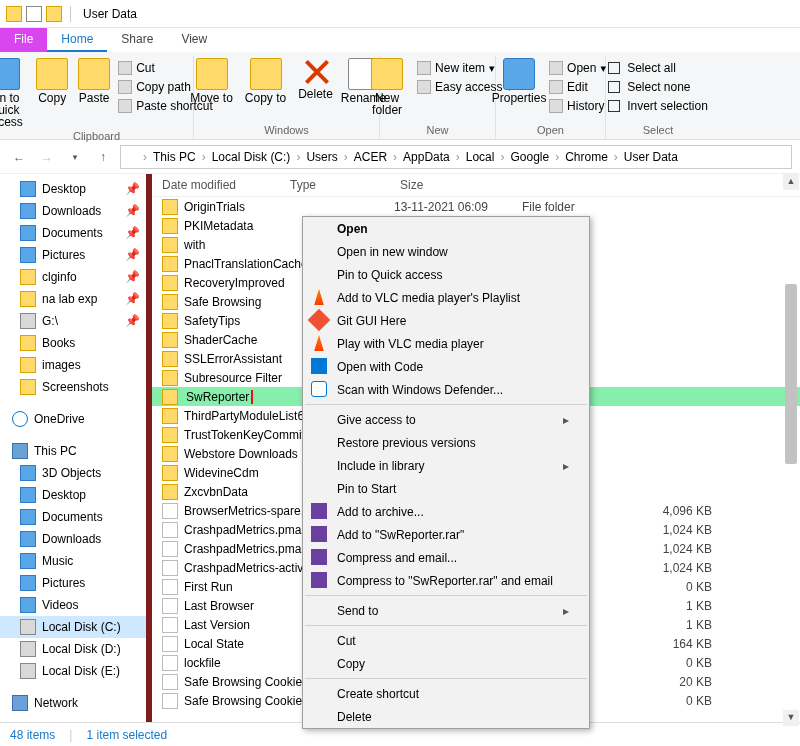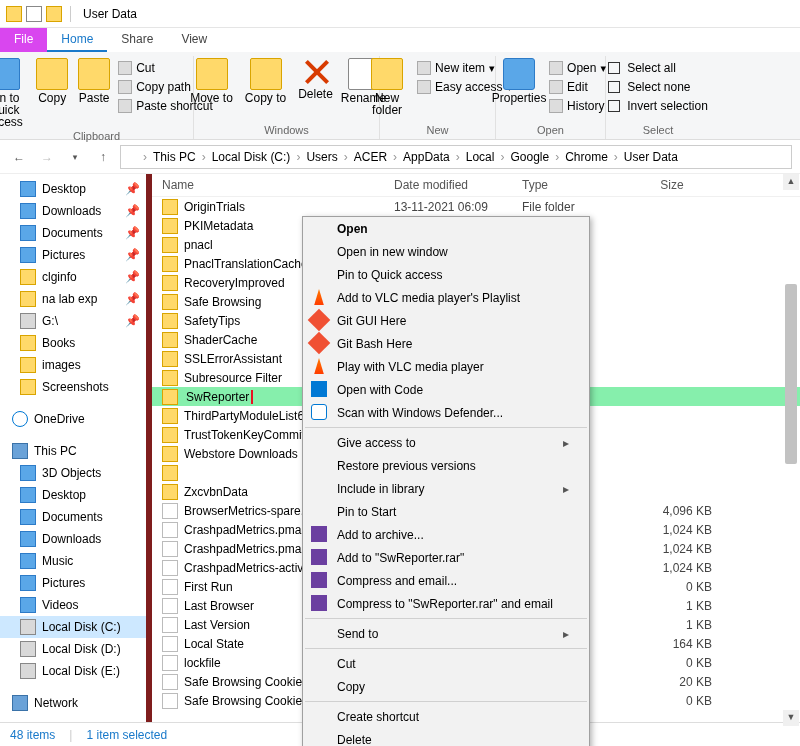--- a/index.html
+++ b/index.html
@@ -40,21 +40,21 @@
 .tico.drive{background:#d9d9d9;border-color:#888}
 .tico.cloud{background:#fff;border:1px solid #0078d4;border-radius:50%}
 .tico.pc{background:#6aa2d8;border-color:#3a72a8}
 .tree-gap{height:10px}
 .listpane{flex:1;display:flex;flex-direction:column;position:relative;overflow:hidden}
 .colheaders{display:flex;padding:4px 0 4px 10px;color:#555;border-bottom:1px solid #f0f0f0}
 .colheaders div{flex-shrink:0}
 .c-name{width:232px}
 .c-date{width:128px}
 .c-type{width:110px}
-.c-size{width:90px;text-align:center;padding-right:10px}
+.c-size{width:90px;text-align:left;padding-right:10px}
 .filerow{display:flex;align-items:center;padding:1px 12px 1px 10px;height:19px}
 .filerow.sel{background:#86efac}
 .fico{width:16px;height:16px;margin-right:6px;flex-shrink:0;background:#ffd96a;border:1px solid #d9a400}
 .fico.file{background:#fff;border:1px solid #bbb}
 .fname{width:210px;white-space:nowrap;overflow:hidden}
 .fdate{width:128px;color:#444}
 .ftype{width:110px;color:#444}
 .fsize{width:90px;text-align:right;padding-right:10px;color:#444}
 .hl{border:2px solid #e81123;padding:0 2px;margin:-2px 0 -2px -2px}
 .ctxmenu{position:absolute;left:302px;top:216px;width:288px;background:#f2f2f2;border:1px solid #a0a0a0;box-shadow:2px 2px 6px rgba(0,0,0,.3);z-index:50}
@@ -329,21 +329,20 @@
       </div>
     <div class="tree-gap"></div>
     <div class="tree-item" style="padding-left:12px">
         <span class="tico pc"></span>
         <span>Network</span>
       </div>
   </div>
 
   <div class="listpane">
     <div class="colheaders">
-      <div class="c-name">Name</div>
       <div class="c-date">Date modified</div>
       <div class="c-type">Type</div>
       <div class="c-size">Size</div>
     </div>
     <div id="rows">
         <div class="filerow">
           <span class="fico "></span>
     <span class="fname">OriginTrials</span>
     <span class="fdate">13-11-2021 06:09</span>
     <span class="ftype">File folder</span>
@@ -351,21 +350,21 @@
         </div>
         <div class="filerow">
           <span class="fico "></span>
     <span class="fname">PKIMetadata</span>
     <span class="fdate">20-12-2021 09:45</span>
     <span class="ftype">File folder</span>
     <span class="fsize"></span>
         </div>
         <div class="filerow">
           <span class="fico "></span>
-    <span class="fname">pnacl</span>
+    <span class="fname">with</span>
     <span class="fdate"></span>
     <span class="ftype"></span>
     <span class="fsize"></span>
         </div>
         <div class="filerow">
           <span class="fico "></span>
     <span class="fname">PnaclTranslationCache</span>
     <span class="fdate"></span>
     <span class="ftype"></span>
     <span class="fsize"></span>
@@ -435,20 +434,21 @@
         </div>
         <div class="filerow">
           <span class="fico "></span>
     <span class="fname">Webstore Downloads</span>
     <span class="fdate"></span>
     <span class="ftype"></span>
     <span class="fsize"></span>
         </div>
         <div class="filerow">
           <span class="fico "></span>
+    <span class="fname">WidevineCdm</span>
     <span class="fdate"></span>
     <span class="ftype"></span>
     <span class="fsize"></span>
         </div>
         <div class="filerow">
           <span class="fico "></span>
     <span class="fname">ZxcvbnData</span>
     <span class="fdate"></span>
     <span class="ftype"></span>
     <span class="fsize"></span>
@@ -544,24 +544,20 @@
   <div class="ctx-item bold">Open</div>
   <div class="ctx-item">Open in new window</div>
   <div class="ctx-item">Pin to Quick access</div>
   <div class="ctx-item">
       <span class="ctx-ico vlc"></span>
       <span>Add to VLC media player's Playlist</span>
     </div>
   <div class="ctx-item">
       <span class="ctx-ico git"></span>
       <span>Git GUI Here</span>
-    </div>
-  <div class="ctx-item">
-      <span class="ctx-ico git"></span>
-      <span>Git Bash Here</span>
     </div>
   <div class="ctx-item">
       <span class="ctx-ico vlc"></span>
       <span>Play with VLC media player</span>
     </div>
   <div class="ctx-item">
       <span class="ctx-ico vs"></span>
       <span>Open with Code</span>
     </div>
   <div class="ctx-item">

